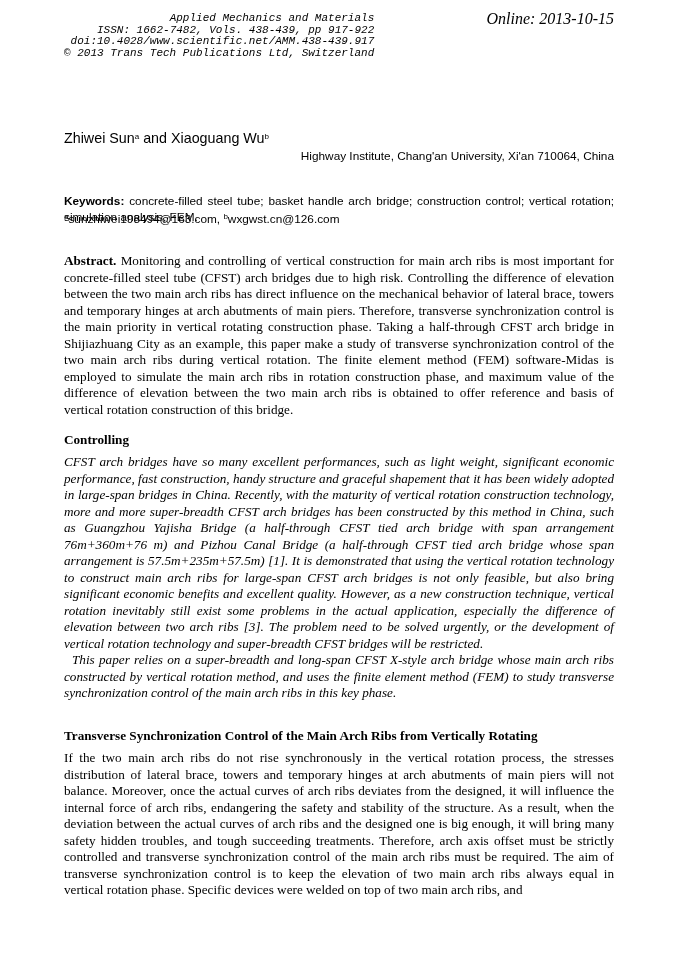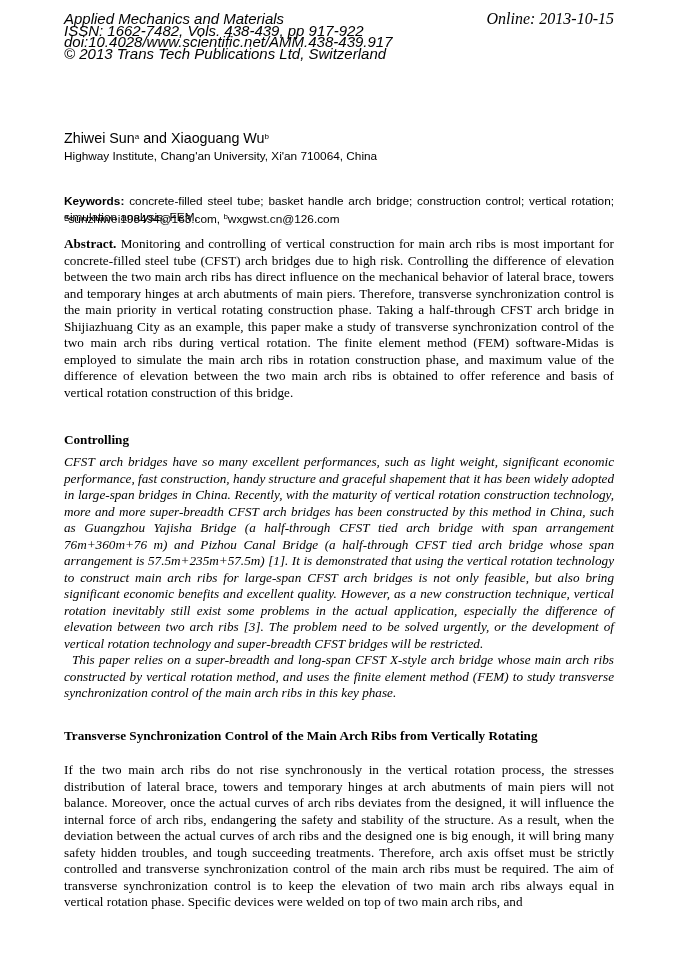--- a/index.html
+++ b/index.html
@@ -1,32 +1,32 @@
 <!DOCTYPE html>
 <html><head>
 <meta charset="utf-8">
 <style>
   html, body { margin: 0; padding: 0; background: #ffffff; }
   body { width: 678px; height: 959px; position: relative; overflow: hidden; color: #000; }
-  .hdr { position: absolute; left: 64px; top: 13px; font-family: Liberation Sans, sans-serif; font-style: italic; font-size: 15px; line-height: 11.6px; }
+  .hdr { position: absolute; left: 64px; top: 13px; font-family: Liberation Mono, monospace; font-style: italic; font-size: 11px; line-height: 11.6px; text-align: right; }
   .hdr div { white-space: nowrap; }
   .online { position: absolute; right: 64px; top: 13px; font-family: "Liberation Serif", serif; font-style: italic; font-size: 16px; line-height: 11.6px; }
   .title { position: absolute; left: 64px; width: 550px; top: 80px; text-align: center; font-family: "Liberation Sans", sans-serif; font-weight: bold; font-size: 16.2px; line-height: 19px; }
   .authors { position: absolute; left: 64px; width: 550px; top: 129px; text-align: left; font-family: "Liberation Sans", sans-serif; font-size: 14.3px; line-height: 18px; }
-  .affil { position: absolute; left: 64px; width: 550px; top: 149px; text-align: left; font-family: "Liberation Sans", sans-serif; font-size: 11.8px; line-height: 14px; }
+  .affil { position: absolute; left: 64px; width: 550px; top: 149px; text-align: right; font-family: "Liberation Sans", sans-serif; font-size: 11.8px; line-height: 14px; }
   .email { position: absolute; left: 64px; width: 550px; top: 170px; text-align: left; font-family: "Liberation Sans", sans-serif; font-size: 11.8px; line-height: 14px; margin-top: 42px; }
   sup { font-size: 8px; vertical-align: 4px; line-height: 0; }
   .kw { position: absolute; left: 64px; width: 550px; top: 194px; font-family: "Liberation Sans", sans-serif; font-size: 11.8px; line-height: 15.6px; text-align: justify; }
   .kw b { font-weight: bold; }
   .serif { font-family: "Liberation Serif", serif; font-size: 13.2px; line-height: 16.5px; text-align: justify; }
-  .abstract { position: absolute; left: 64px; width: 550px; top: 236px; }
+  .abstract { position: absolute; left: 64px; width: 550px; top: 253px; }
   .h-intro { position: absolute; left: 64px; top: 432px; font-family: "Liberation Serif", serif; font-weight: bold; font-size: 13.2px; line-height: 16px; }
   .intro { position: absolute; left: 64px; width: 550px; top: 454px; font-style: italic; }
   .h-trans { position: absolute; left: 64px; top: 728px; font-family: "Liberation Serif", serif; font-weight: bold; font-size: 13.2px; line-height: 16px; white-space: nowrap; }
-  .trans { position: absolute; left: 64px; width: 550px; top: 750px; margin-top: 12px; }
+  .trans { position: absolute; left: 64px; width: 550px; top: 750px; }
   p { margin: 0; }
   .indent { text-indent: 8px; }
 </style>
 </head>
 <body>
 
 <div class="hdr">
   <div>Applied Mechanics and Materials</div>
   <div>ISSN: 1662-7482, Vols. 438-439, pp 917-922</div>
   <div>doi:10.4028/www.scientific.net/AMM.438-439.917</div>

